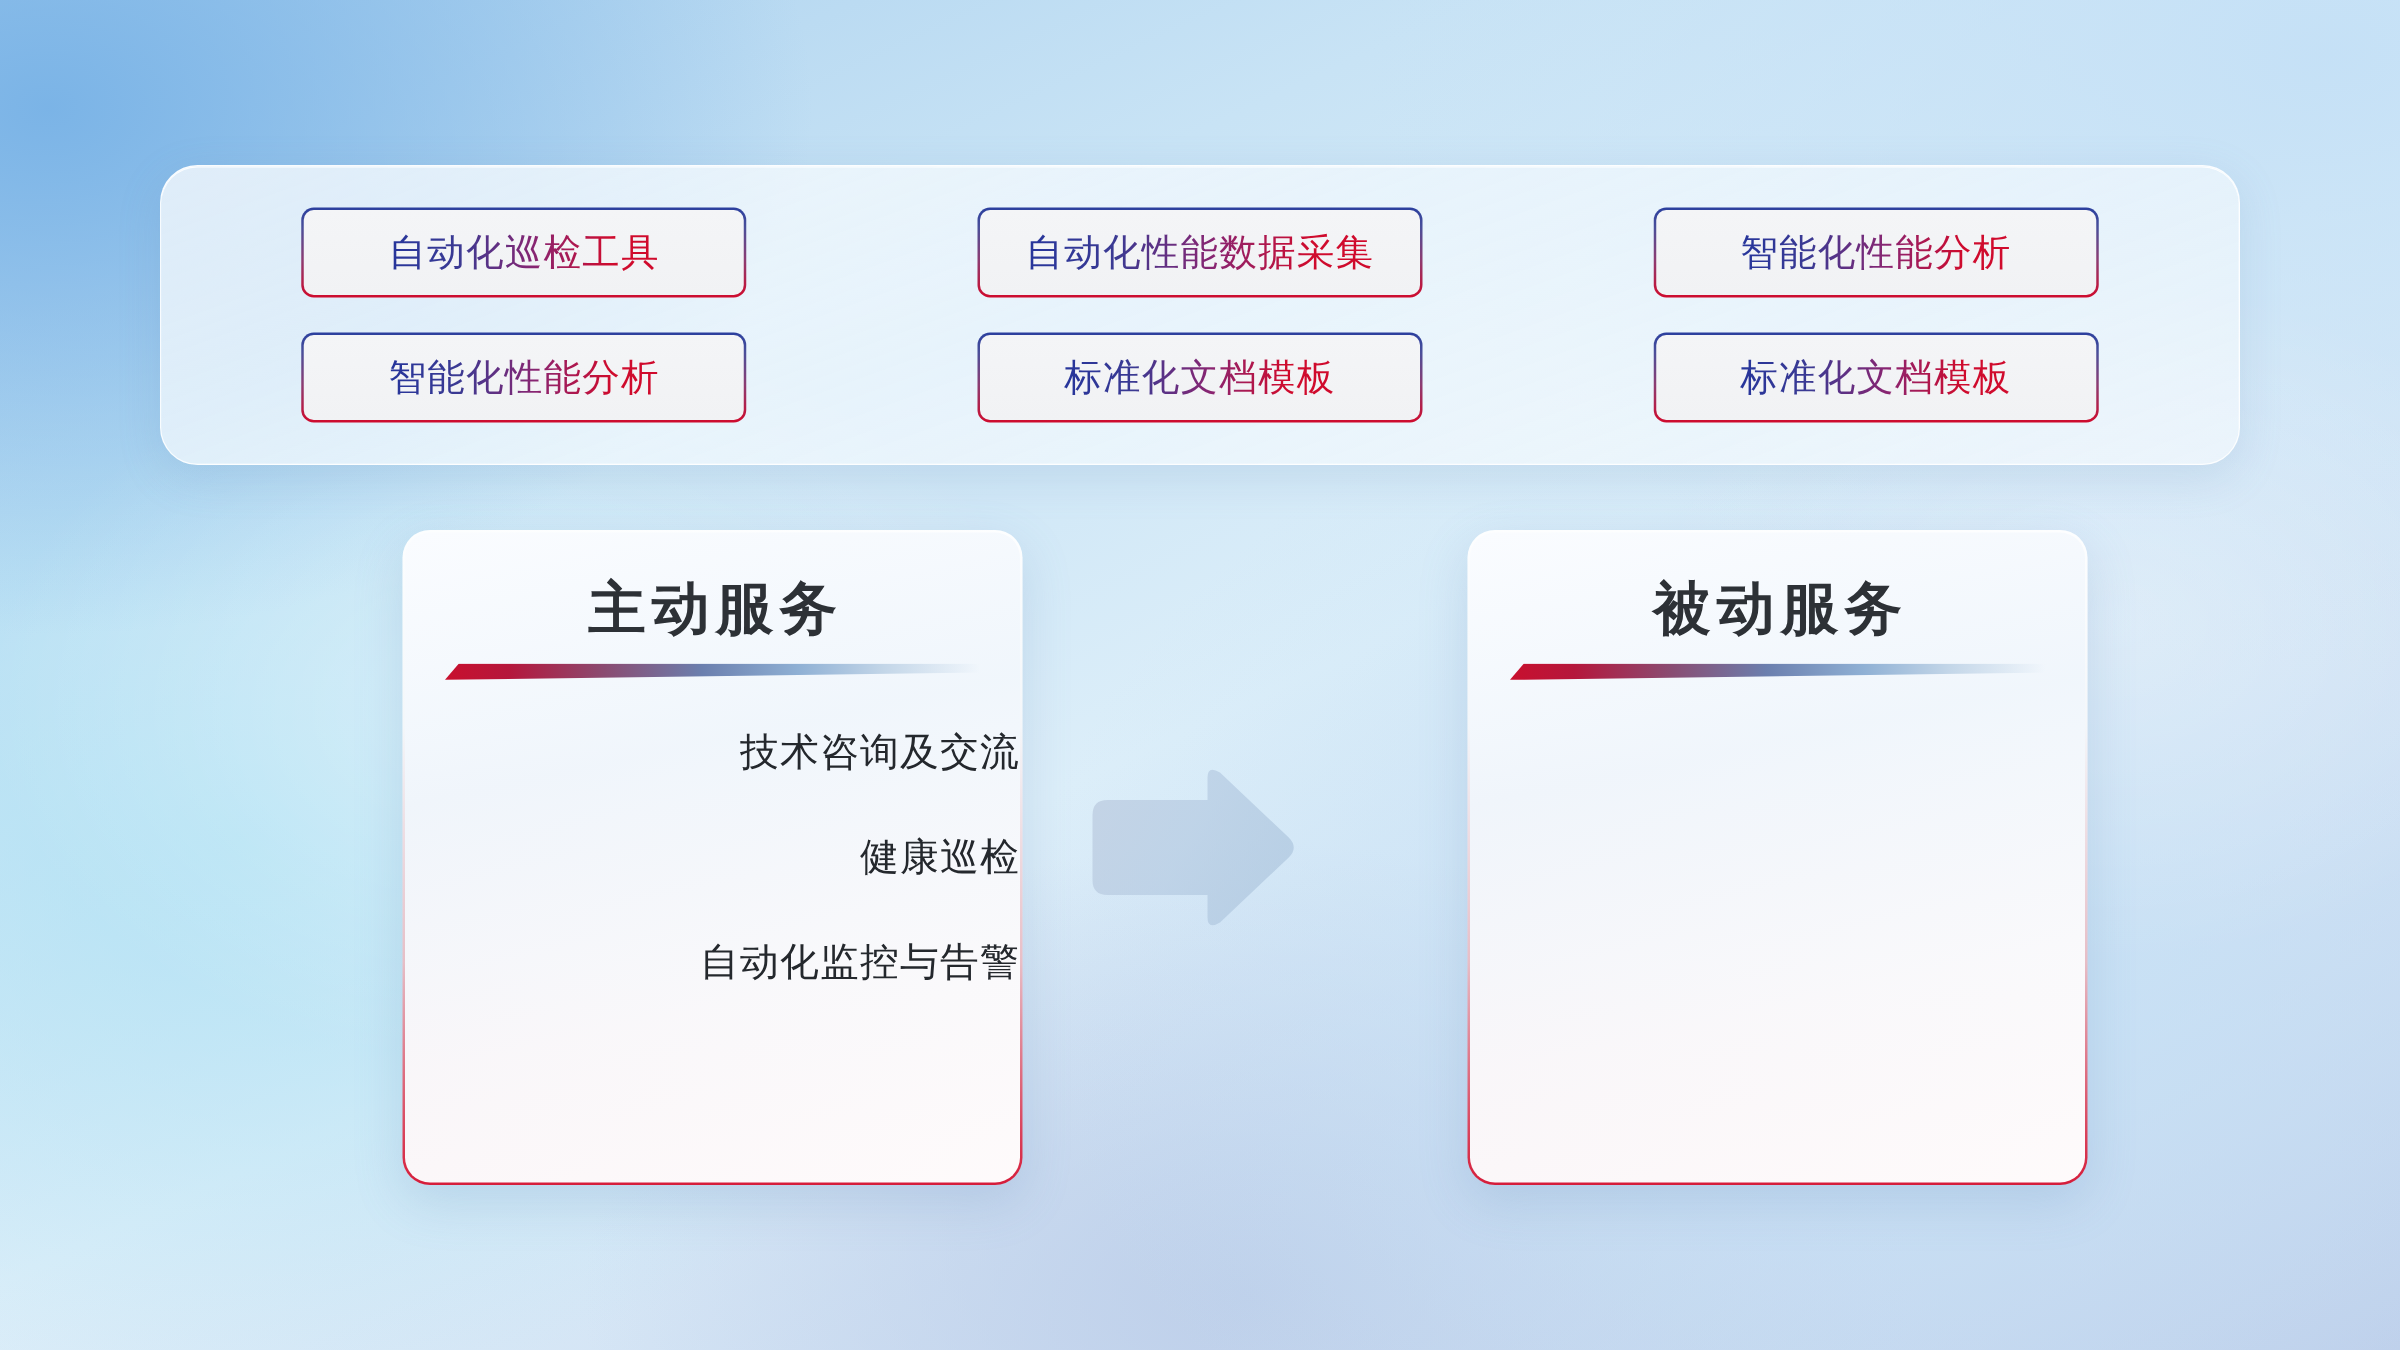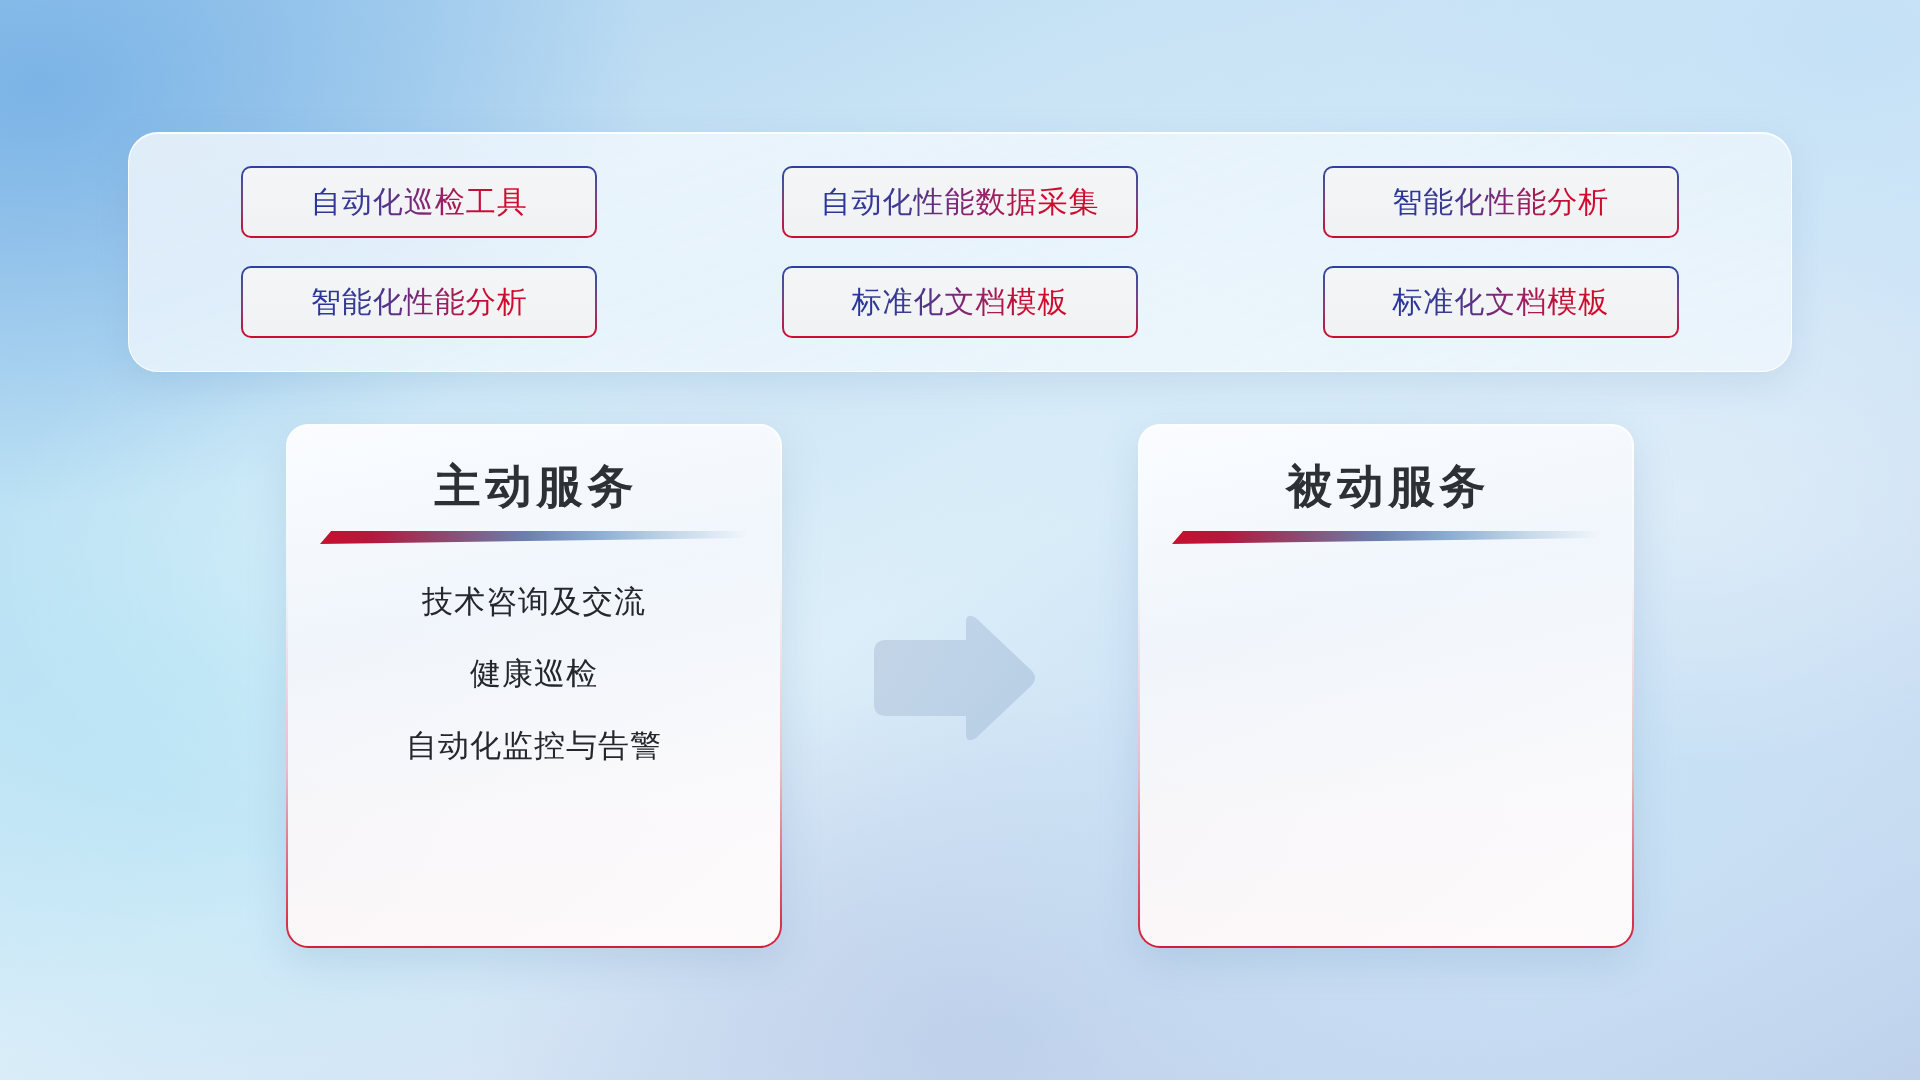--- a/index.html
+++ b/index.html
@@ -96,20 +96,21 @@
     height: 524px;
     border-radius: 22px;
     padding: 2px;
     box-sizing: border-box;
     background: linear-gradient(180deg,
         rgba(255,255,255,0.95) 0%,
         rgba(247,248,250,0.90) 30%,
         rgba(236,183,190,0.85) 66%,
         rgba(214,18,48,0.95) 100%);
     box-shadow: 0 14px 40px rgba(96,136,184,0.20);
+    margin-left: 36px;
   }
   #card-active  { left: 286px; }
   #card-passive { left: 1138px; }
 
   .svc-inner {
     width: 100%;
     height: 100%;
     border-radius: 20px;
     box-sizing: border-box;
     background: linear-gradient(168deg,
@@ -145,22 +146,22 @@
         #c3d6e8 82%,
         rgba(219,231,242,0) 100%);
     clip-path: polygon(2.6% 0%, 100% 0%, 100% 55%, 0% 100%);
   }
 
   .svc-list {
     margin-top: 22px;
     width: 100%;
     display: flex;
     flex-direction: column;
-    align-items: center;
-    gap: 0;
+    align-items: flex-end;
+    gap: 12px;
   }
   .svc-item {
     font-size: 31px;
     color: #24282d;
     letter-spacing: 1px;
     line-height: 72px;
     white-space: nowrap;
   }
 
   

